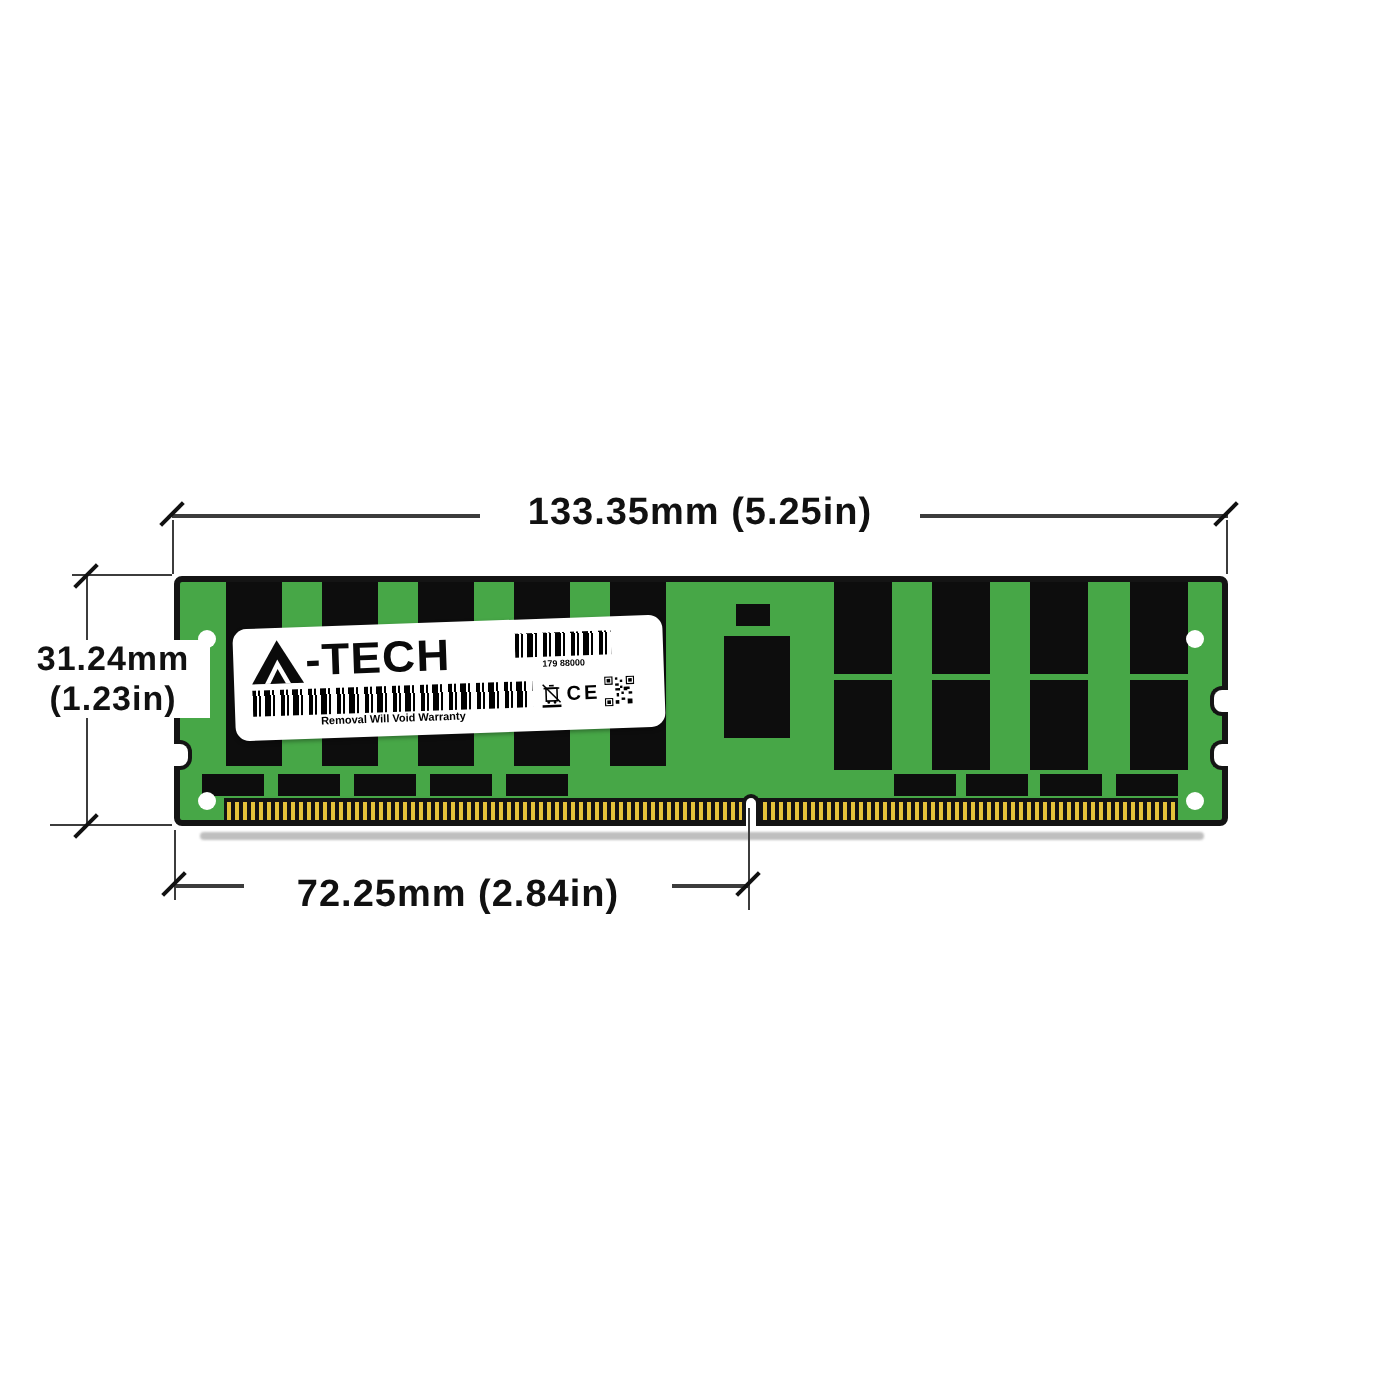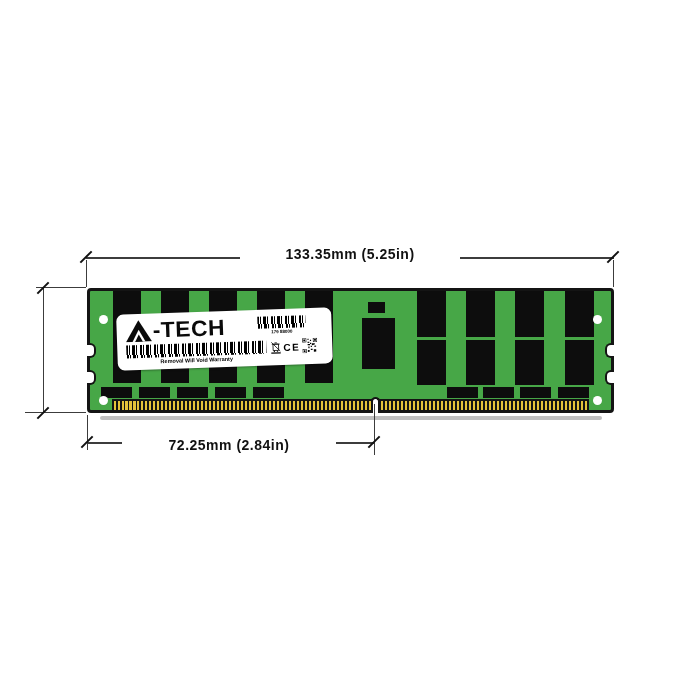--- a/index.html
+++ b/index.html
@@ -39,21 +39,21 @@
   .warranty{position:absolute;left:9px;top:45px;width:140px;text-align:center;font-size:5.5px;
             font-weight:bold;color:#000;}
   .weee{position:absolute;left:153px;top:32px;}
   .ce{position:absolute;left:166px;top:33px;font-size:10px;font-weight:bold;letter-spacing:1.5px;color:#000;}
   .qr{position:absolute;left:185px;top:30px;}
 
   
   .dims{position:absolute;inset:0;z-index:10;}
   .dline{position:absolute;background:#3c3c3c;}
   .tick{position:absolute;width:2px;height:16px;background:#111;transform:rotate(45deg);}
-  .dtext{position:absolute;color:#111;font-weight:bold;font-size:14px;letter-spacing:.5px;
+  .dtext{position:absolute;color:#111;font-weight:bold;font-size:19px;letter-spacing:.5px;
          text-align:center;background:#fff;line-height:1.15;}
   .dtext.small{font-size:17px;}
 </style>
 </head>
 <body>
 
 <div class="canvas">
 
   <div class="shadow"></div>
 
@@ -140,20 +140,24 @@
     <div class="dline" style="left:613px;top:260px;width:1px;height:27px"></div>
     <div class="tick" style="left:85px;top:249px"></div>
     <div class="tick" style="left:612px;top:249px"></div>
     <div class="dtext" style="left:240px;top:246px;width:220px">133.35mm (5.25in)</div>
 
     <div class="dline" style="left:43px;top:288px;width:1px;height:125px"></div>
     <div class="dline" style="left:36px;top:287px;width:50px;height:1px"></div>
     <div class="dline" style="left:25px;top:412px;width:61px;height:1px"></div>
     <div class="tick" style="left:42px;top:280px"></div>
     <div class="tick" style="left:42px;top:405px"></div>
+    <div class="dtext small" style="left:8px;top:320px;width:97px">
+      <div>31.24mm</div>
+      <div>(1.23in)</div>
+    </div>
 
     <div class="dline" style="left:87px;top:442px;width:287px;height:1.5px"></div>
     <div class="dline" style="left:87px;top:415px;width:1px;height:35px"></div>
     <div class="dline" style="left:374px;top:404px;width:1px;height:51px"></div>
     <div class="tick" style="left:86px;top:434px"></div>
     <div class="tick" style="left:373px;top:434px"></div>
     <div class="dtext" style="left:122px;top:437px;width:214px">72.25mm (2.84in)</div>
   </div>
 
 </div>

